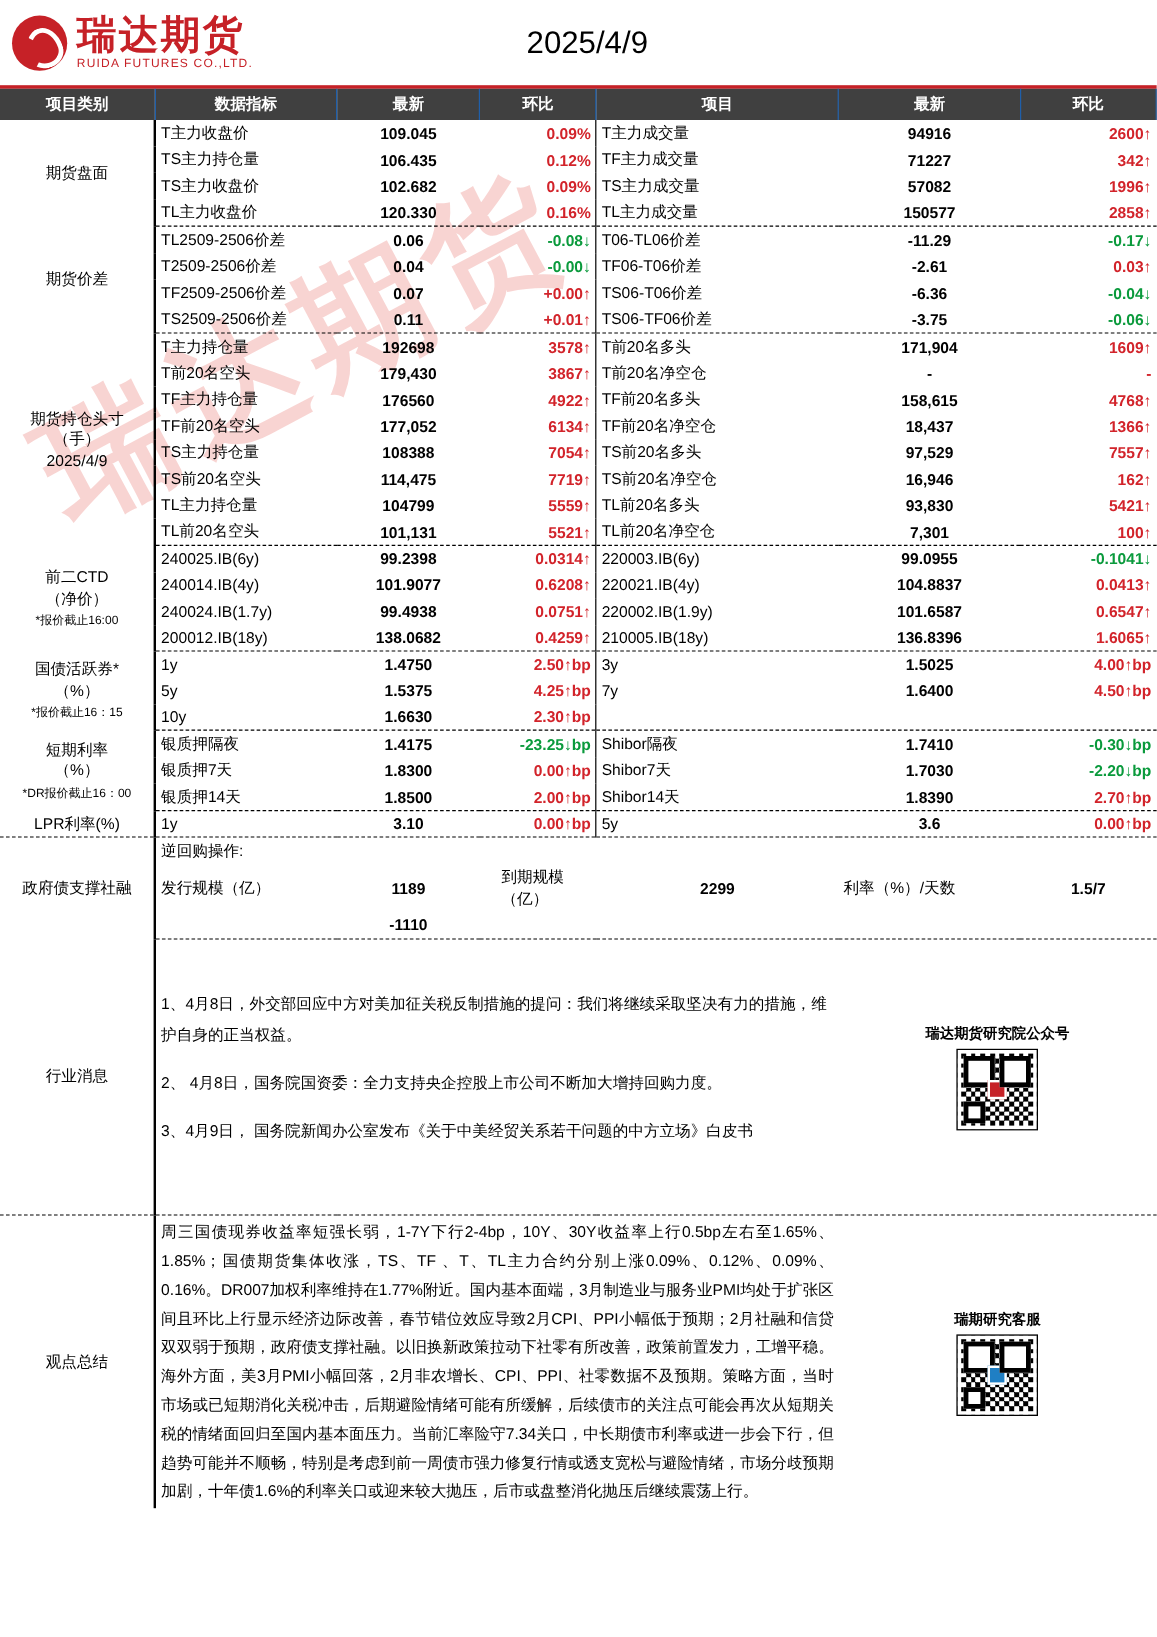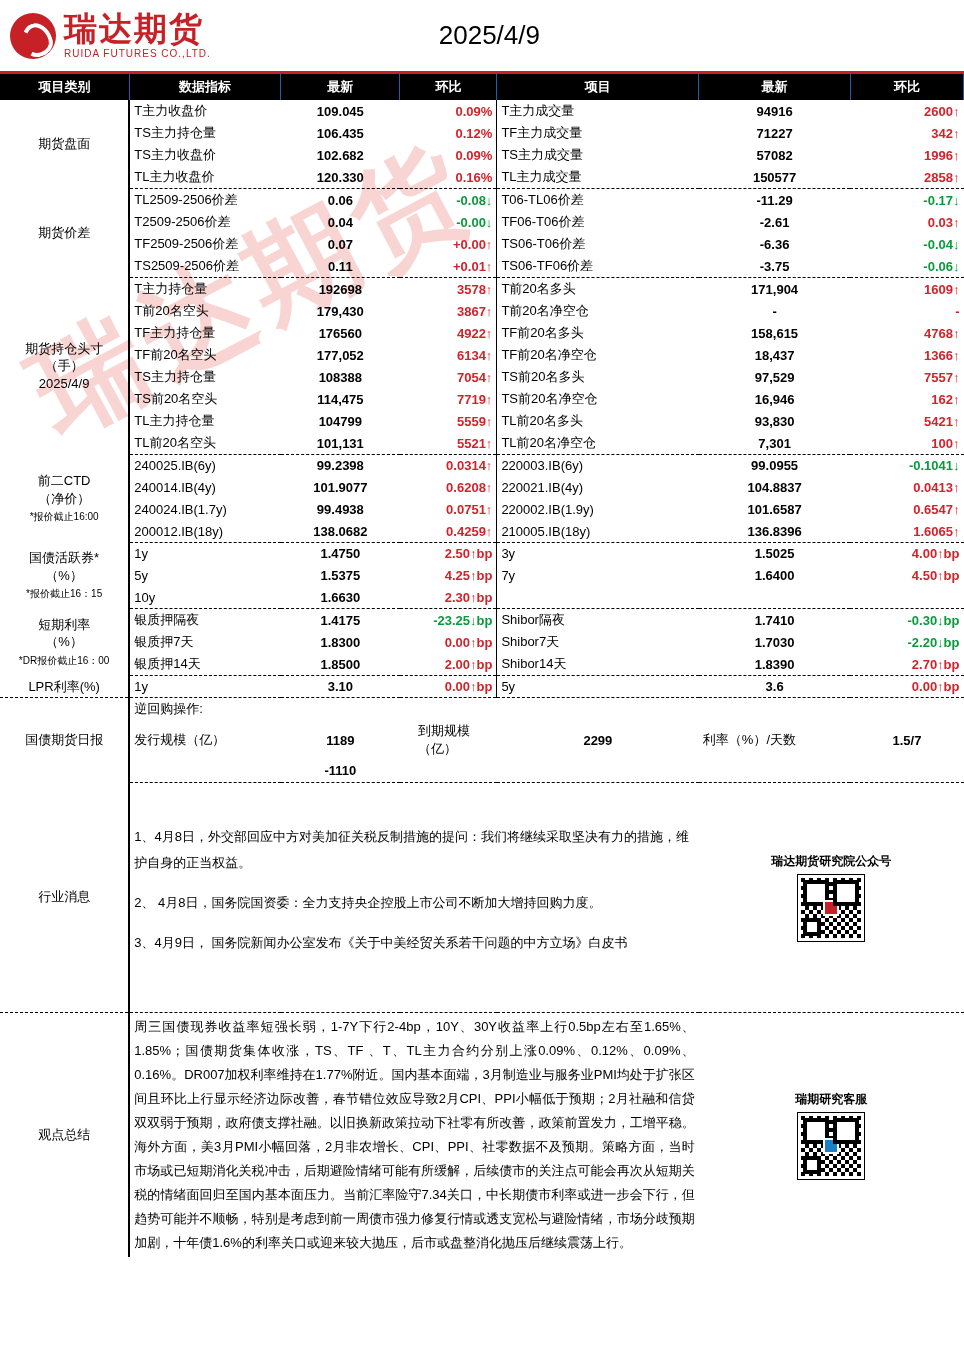--- a/index.html
+++ b/index.html
@@ -49,21 +49,21 @@
   .logo-cn { font-size: 33px; font-weight: bold; color:#c62127; letter-spacing:2px; line-height:1; }
   .logo-en { font-size: 10px; color:#c62127; letter-spacing:1px; margin-top:3px;text-align:center; }
   .doc-title { flex:1; text-align:center; font-size:27px; font-weight:bold; letter-spacing:2px; }
   .doc-date { width: 230px; text-align:right; font-size:26px; }
 
   
   table.main { width:100%; border-collapse: collapse; table-layout: fixed; position:relative; z-index:10; }
   table.main td, table.main th { padding:2px 4px; font-size:13px; vertical-align:middle; }
 
   thead th {
-    background:#000000; color:#fff; font-weight:bold; font-size:14px;
+    background:#404040; color:#fff; font-weight:bold; font-size:14px;
     text-align:center; height:26px;
     border-right:1px solid #1f5faa;
   }
 
   .cat {
     text-align:center; font-size:13.5px; line-height:1.35;
     border-right: 2px solid #000;
   }
   .cat small { font-size:10px; }
   .lbl { text-align:left; padding-left:6px;margin-left:24px; }
@@ -360,21 +360,21 @@
         <tr class="rowh grp-end">
           <td class="cat" rowspan="1">LPR利率(%)</td>
           <td class="lbl">1y</td>
           <td class="num">3.10</td>
           <td class="chg up">0.00↑bp</td>
           <td class="lbl mid-sep">5y</td>
           <td class="num">3.6</td>
           <td class="chg up">0.00↑bp</td>
         </tr>
         <tr class="rowh">
-          <td class="cat" rowspan="3">国债期货日报</td>
+          <td class="cat" rowspan="3">政府债支撑社融</td>
           <td class="lbl" colspan="6">逆回购操作:</td>
         </tr>
         <tr class="rowh">
           <td class="lbl">发行规模（亿）</td>
           <td class="num">1189</td>
           <td class="lbl" style="padding-left:18px">到期规模（亿）</td>
           <td class="num" style="text-align:center">2299</td>
           <td class="lbl" style="text-align:left">利率（%）/天数</td>
           <td class="num">1.5/7</td>
         </tr>

